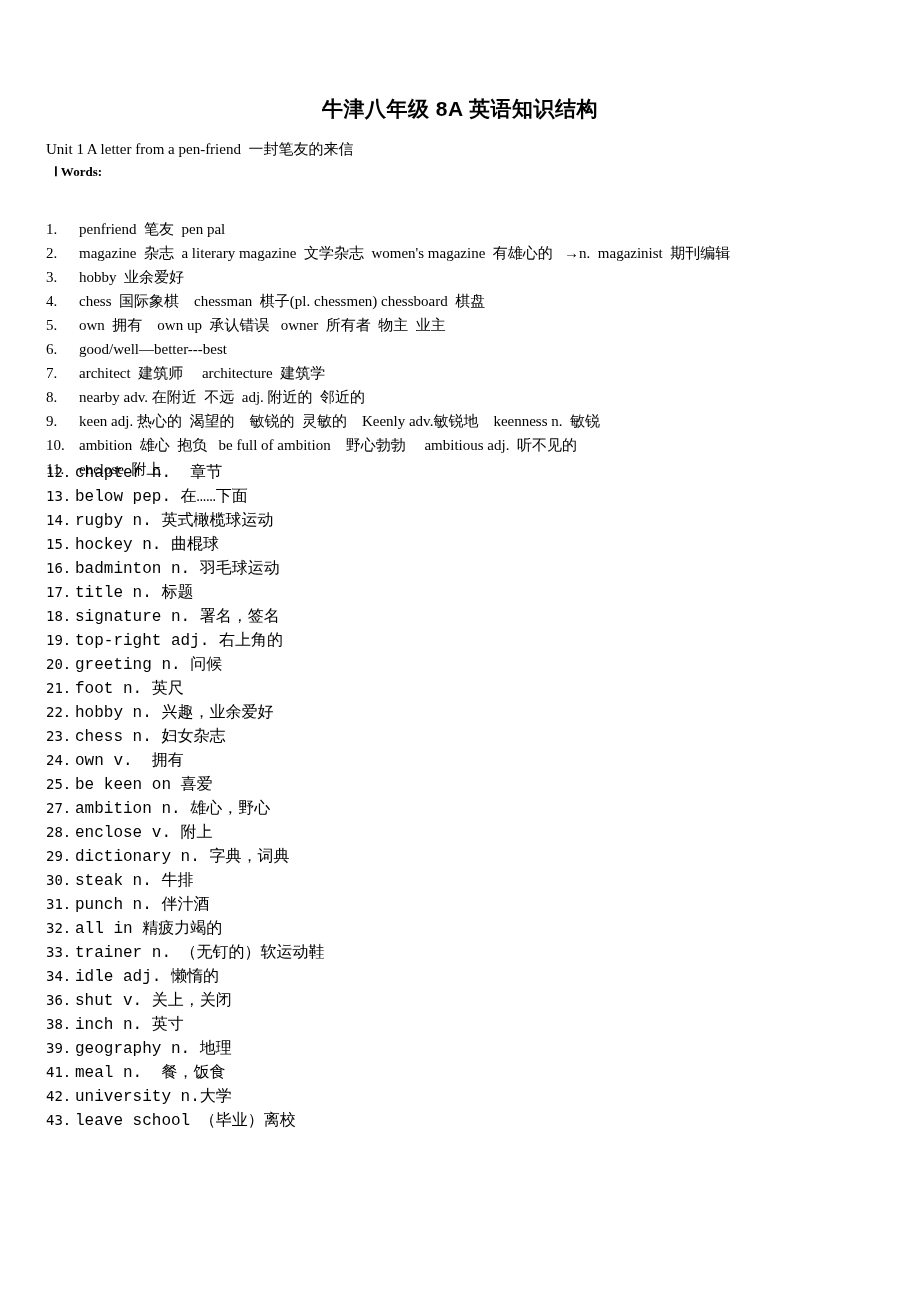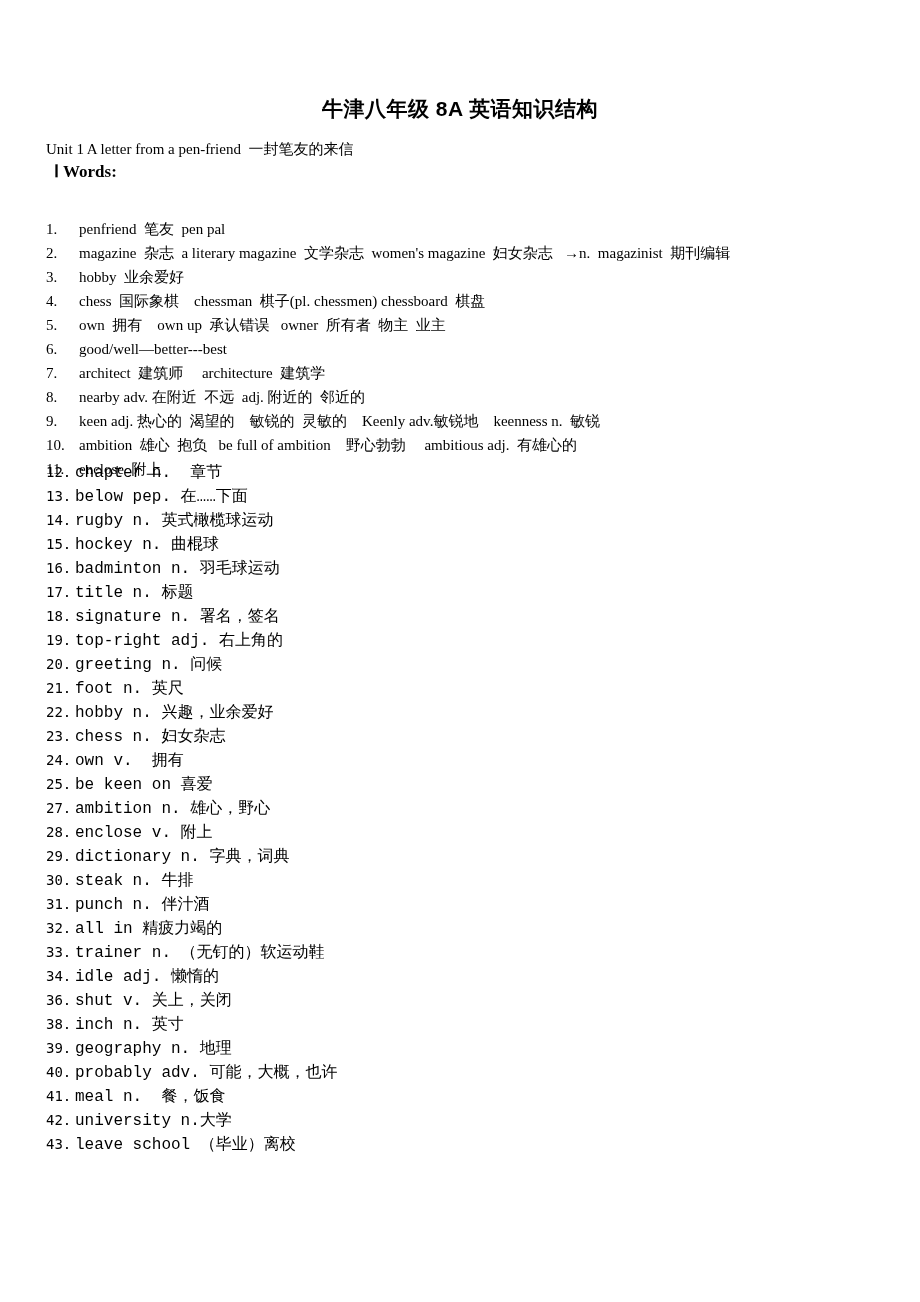--- a/index.html
+++ b/index.html
@@ -51,21 +51,21 @@
     white-space: pre;
     text-align: center;
   }
 
   
   .words-heading {
     position: absolute;
     left: 54px;
     top: 161px;
     font-family: "Liberation Serif", serif;
-    font-size: 17px;
+    font-size: 13px;
     font-weight: bold;
     line-height: 22px;
     white-space: pre;
   }
 
   
   .list-serif {
     position: absolute;
     left: 46px;
     top: 186px;
@@ -127,29 +127,29 @@
 <div class="page">
 
   <h1 class="doc-title">牛津八年级 8A 英语知识结构</h1>
 
   <div class="unit-line">Unit 1 A letter from a pen-friend  一封笔友的来信</div>
 
   <div class="words-heading">Ⅰ Words:</div>
 
   <div class="list-serif">
       <div class="row"><span class="num">1.</span><span class="txt">penfriend  笔友  pen pal</span></div>
-      <div class="row"><span class="num">2.</span><span class="txt">magazine  杂志  a literary magazine  文学杂志  women's magazine  妇女杂志   →n.  magazinist  期刊编辑</span></div>
+      <div class="row"><span class="num">2.</span><span class="txt">magazine  杂志  a literary magazine  文学杂志  women's magazine  有雄心的   →n.  magazinist  期刊编辑</span></div>
       <div class="row"><span class="num">3.</span><span class="txt">hobby  业余爱好</span></div>
       <div class="row"><span class="num">4.</span><span class="txt">chess  国际象棋    chessman  棋子(pl. chessmen) chessboard  棋盘</span></div>
       <div class="row"><span class="num">5.</span><span class="txt">own  拥有    own up  承认错误   owner  所有者  物主  业主</span></div>
       <div class="row"><span class="num">6.</span><span class="txt">good/well—better---best</span></div>
       <div class="row"><span class="num">7.</span><span class="txt">architect  建筑师     architecture  建筑学</span></div>
       <div class="row"><span class="num">8.</span><span class="txt">nearby adv. 在附近  不远  adj. 附近的  邻近的</span></div>
       <div class="row"><span class="num">9.</span><span class="txt">keen adj. 热心的  渴望的    敏锐的  灵敏的    Keenly adv.敏锐地    keenness n.  敏锐</span></div>
-      <div class="row"><span class="num">10.</span><span class="txt">ambition  雄心  抱负   be full of ambition    野心勃勃     ambitious adj.  有雄心的</span></div>
+      <div class="row"><span class="num">10.</span><span class="txt">ambition  雄心  抱负   be full of ambition    野心勃勃     ambitious adj.  听不见的</span></div>
       <div class="row"><span class="num">11.</span><span class="txt">enclose  附上</span></div>
     </div>
 
   <div class="list-mono">
       <div class="row"><span class="num">12.</span><span class="txt">chapter n.  章节</span></div>
       <div class="row"><span class="num">13.</span><span class="txt">below pep. 在……下面</span></div>
       <div class="row"><span class="num">14.</span><span class="txt">rugby n. 英式橄榄球运动</span></div>
       <div class="row"><span class="num">15.</span><span class="txt">hockey n. 曲棍球</span></div>
       <div class="row"><span class="num">16.</span><span class="txt">badminton n. 羽毛球运动</span></div>
       <div class="row"><span class="num">17.</span><span class="txt">title n. 标题</span></div>
@@ -165,19 +165,18 @@
       <div class="row"><span class="num">28.</span><span class="txt">enclose v. 附上</span></div>
       <div class="row"><span class="num">29.</span><span class="txt">dictionary n. 字典，词典</span></div>
       <div class="row"><span class="num">30.</span><span class="txt">steak n. 牛排</span></div>
       <div class="row"><span class="num">31.</span><span class="txt">punch n. 伴汁酒</span></div>
       <div class="row"><span class="num">32.</span><span class="txt">all in 精疲力竭的</span></div>
       <div class="row"><span class="num">33.</span><span class="txt">trainer n. （无钉的）软运动鞋</span></div>
       <div class="row"><span class="num">34.</span><span class="txt">idle adj. 懒惰的</span></div>
       <div class="row"><span class="num">36.</span><span class="txt">shut v. 关上，关闭</span></div>
       <div class="row"><span class="num">38.</span><span class="txt">inch n. 英寸</span></div>
       <div class="row"><span class="num">39.</span><span class="txt">geography n. 地理</span></div>
-      <div class="row"><span class="num">40.</span><span class="txt">probably adv. 可能，大概，也许</span></div>
       <div class="row"><span class="num">41.</span><span class="txt">meal n.  餐，饭食</span></div>
       <div class="row"><span class="num">42.</span><span class="txt">university n.大学</span></div>
       <div class="row"><span class="num">43.</span><span class="txt">leave school （毕业）离校</span></div>
     </div>
 
 </div>
 
 </body></html>

